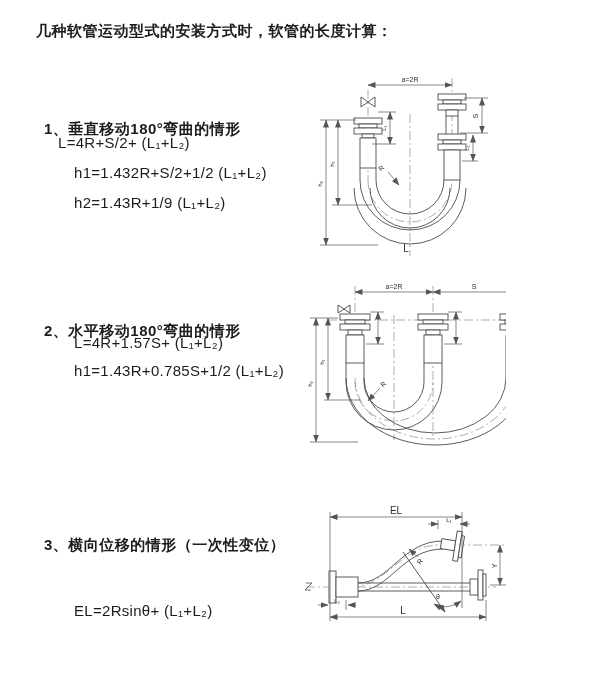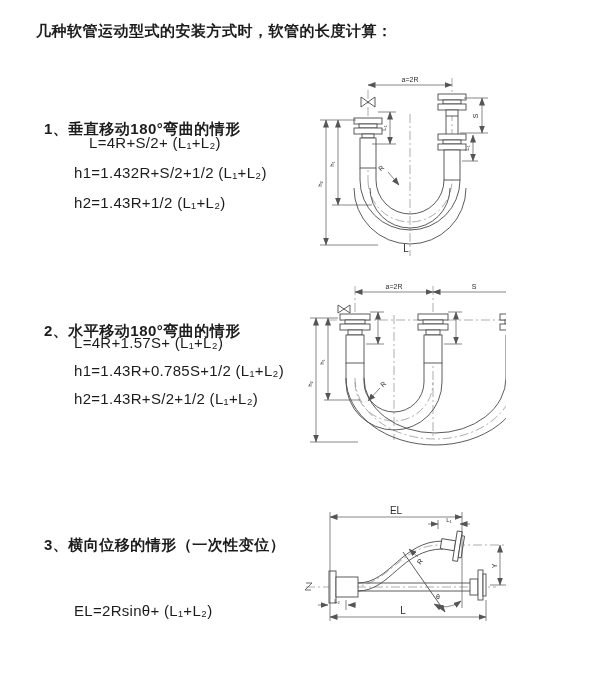--- a/index.html
+++ b/index.html
@@ -19,23 +19,23 @@
   svg text.sm{font-size:6px;}
 </style>
 </head>
 <body>
 
 <div id="page">
 
   <div class="abs title">几种软管运动型式的安装方式时，软管的长度计算：</div>
 
   <div class="abs heading" style="left:44px;top:104px">1、垂直移动180°弯曲的情形</div>
-  <div class="abs formula" style="left:89px;top:134px">L=4R+S/2+ (L₁+L₂)</div>
+  <div class="abs formula" style="left:58px;top:134px">L=4R+S/2+ (L₁+L₂)</div>
   <div class="abs formula" style="left:74px;top:164px">h1=1.432R+S/2+1/2 (L₁+L₂)</div>
-  <div class="abs formula" style="left:74px;top:194px">h2=1.43R+1/2 (L₁+L₂)</div>
+  <div class="abs formula" style="left:74px;top:194px">h2=1.43R+1/9 (L₁+L₂)</div>
 
   <svg class="diag" style="left:312px;top:72px" width="288" height="195" viewBox="0 0 288 195">
     <defs>
       <marker id="ar1" refX="7.5" refY="3" markerWidth="8" markerHeight="6" orient="auto-start-reverse" markerUnits="userSpaceOnUse">
         <path d="M0,0 L8,3 L0,6 Z" fill="#555"></path>
       </marker>
       <pattern id="ht1" width="5" height="5" patternUnits="userSpaceOnUse">
         <path d="M0,5 L5,0 M0,0 L5,5" stroke="#8d8d8d" stroke-width=".6"></path>
       </pattern>
     </defs>
@@ -106,21 +106,20 @@
       <line x1="76" y1="100" x2="87" y2="113" marker-end="url(#ar1)"></line>
       <text transform="rotate(-42 71 98)" x="71" y="98" text-anchor="middle" font-size="8">R</text>
 
       <text class="big" x="94" y="180" text-anchor="middle">L</text>
     </g>
   </svg>
 
   <div class="abs heading" style="left:44px;top:306px">2、水平移动180°弯曲的情形</div>
   <div class="abs formula" style="left:74px;top:334px">L=4R+1.57S+ (L₁+L₂)</div>
   <div class="abs formula" style="left:74px;top:362px">h1=1.43R+0.785S+1/2 (L₁+L₂)</div>
-  <div class="abs formula" style="left:74px;top:390px">h2=1.43R+S/2+1/2 (L₁+L₂)</div>
 
   <svg class="diag" style="left:306px;top:282px" width="294" height="172" viewBox="0 0 294 172">
     <defs>
       <marker id="ar2" refX="7.5" refY="3" markerWidth="8" markerHeight="6" orient="auto-start-reverse" markerUnits="userSpaceOnUse">
         <path d="M0,0 L8,3 L0,6 Z" fill="#555"></path>
       </marker>
       <pattern id="ht2" width="5" height="5" patternUnits="userSpaceOnUse">
         <path d="M0,5 L5,0 M0,0 L5,5" stroke="#8d8d8d" stroke-width=".6"></path>
       </pattern>
     </defs>

